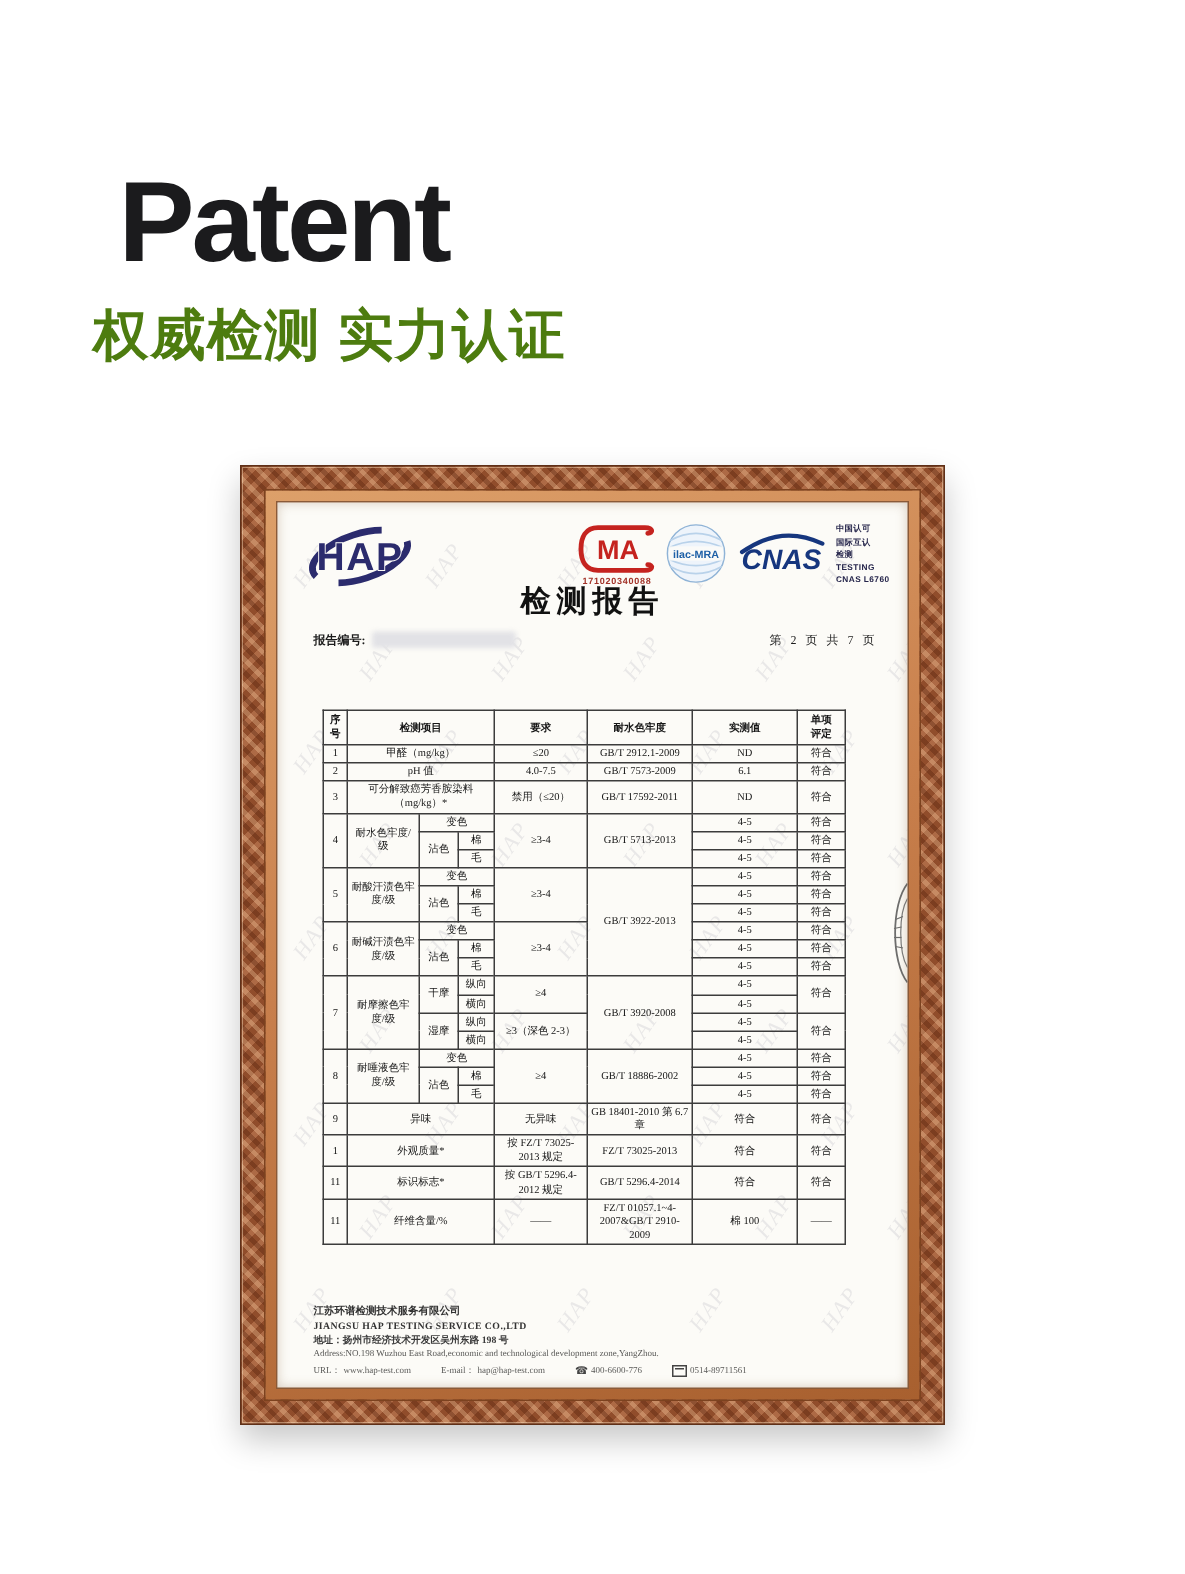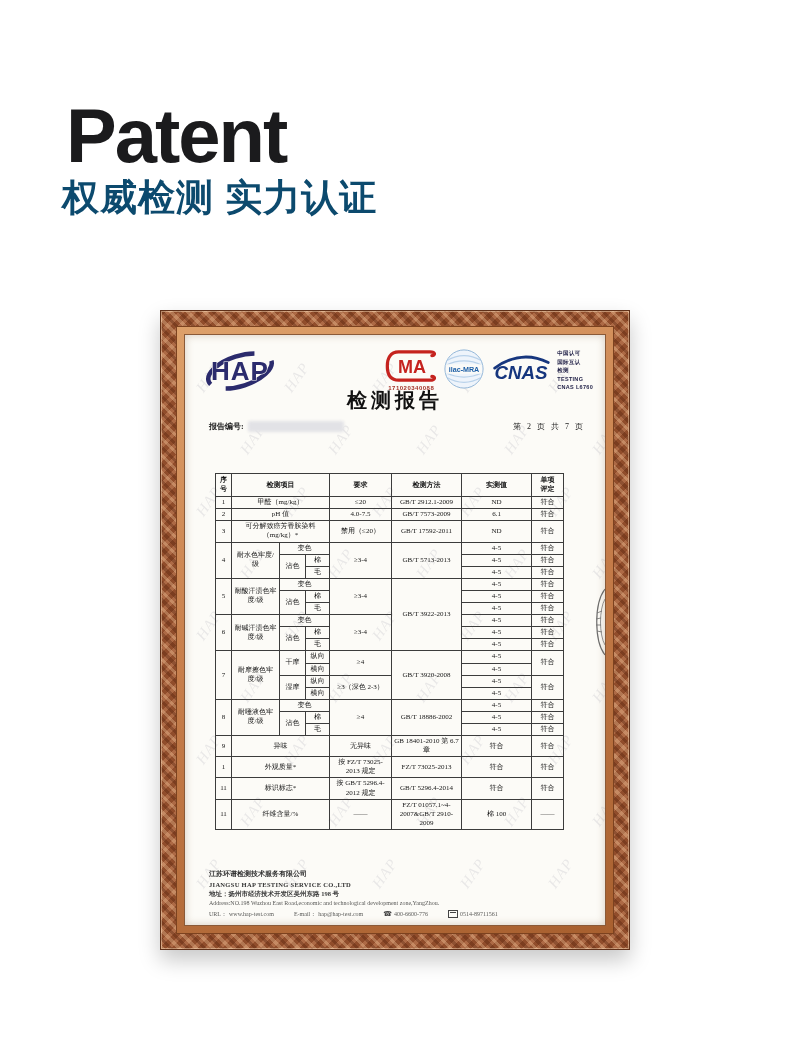--- a/index.html
+++ b/index.html
@@ -1,22 +1,22 @@
 <!DOCTYPE html>
 <html><head>
 <meta charset="utf-8">
 <style>
   html,body{margin:0;padding:0;background:#fff;}
   .page{position:relative;width:790px;height:1049px;background:#ffffff;overflow:hidden;
         font-family:"Liberation Serif","DejaVu Serif",serif;color:#1c1c1c;}
 
   
   .hero{position:absolute;left:62px;top:94px;font-family:"Liberation Sans","DejaVu Sans",sans-serif;}
-  .hero-title{margin:4px;font-size:76px;font-weight:800;letter-spacing:-2px;color:#1b1b1d;line-height:1;}
-  .hero-subtitle{margin:4px 0 0;font-size:37px;font-weight:800;color:#0c4a6e;line-height:1.1;letter-spacing:1px;}
+  .hero-title{margin:17px;font-size:76px;font-weight:800;letter-spacing:-2px;color:#1b1b1d;line-height:1;}
+  .hero-subtitle{margin:4px 0 0;font-size:37px;font-weight:800;color:#4d7c0f;line-height:1.1;letter-spacing:1px;}
   .hero-line{margin:0;font-size:17.5px;color:#3d3d3d;line-height:1.5;}
   .hero-line.first{margin-top:22px;}
 
   
   .frame{position:absolute;left:160px;top:310px;width:470px;height:640px;box-sizing:border-box;
          background-color:#9b5531;
          background-image:
            repeating-linear-gradient(45deg, rgba(255,214,170,.30) 0 3px, rgba(0,0,0,0) 3px 6px, rgba(78,29,9,.32) 6px 9px, rgba(0,0,0,0) 9px 12px),
            repeating-linear-gradient(-45deg, rgba(255,200,160,.18) 0 4px, rgba(96,40,16,.18) 4px 9px);
          border:1px solid #5f3018;padding:15px;
@@ -204,21 +204,21 @@
               <col style="width:70px">
               <col style="width:70px">
               <col style="width:32px">
           </colgroup>
         <thead>
               <tr>
                 <th>序
 号</th>
                 <th colspan="3">检测项目</th>
                 <th>要求</th>
-                <th>检测方法</th>
+                <th>耐水色牢度</th>
                 <th>实测值</th>
                 <th>单项
 评定</th>
               </tr>
             </thead>
             <tbody>
               <tr>
                 <td>1</td>
                 <td colspan="3">甲醛（mg/kg）</td>
                 <td>≤20</td>

